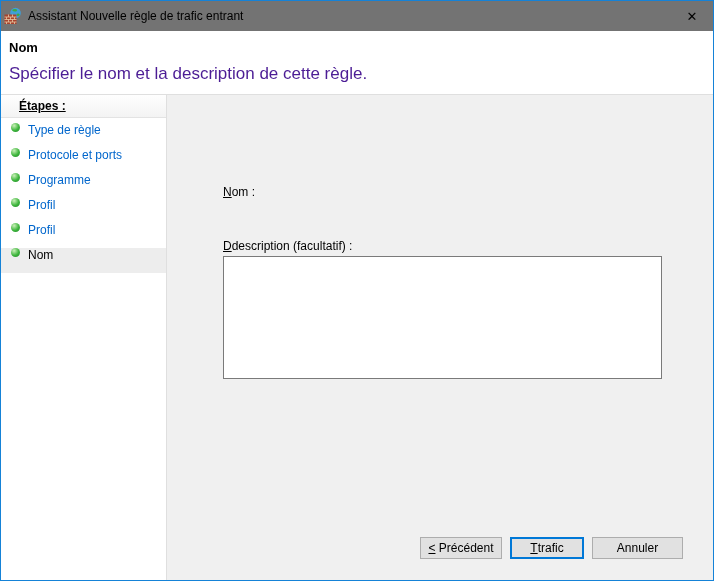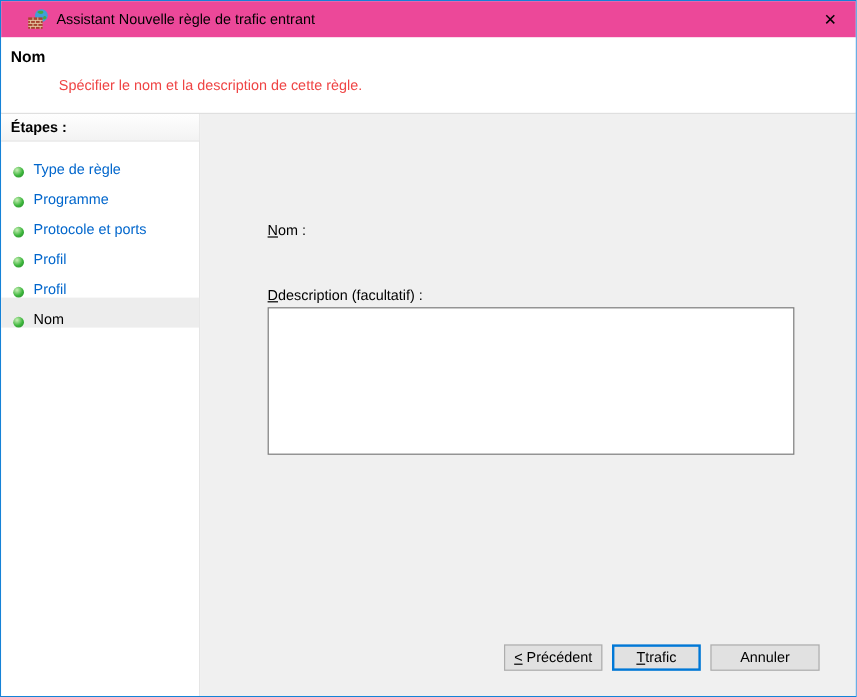--- a/index.html
+++ b/index.html
@@ -16,64 +16,65 @@
     width: 714px;
     height: 581px;
     background: #ffffff;
     border: 1px solid var(--window-border, #1582d7);
   }
   
   .titlebar {
     height: 30px;
     display: flex;
     align-items: center;
-    padding-left: 22px;
+    padding-left: 3px;
     position: relative;
-    background: #ec4899;
+    background: #737373;
   }
   .app-icon { width: 18px; height: 18px; flex: 0 0 auto; }
   .window-title { margin-left: 6px; font-size: 12px; color: #000; }
   .close-button {
     position: absolute;
     right: 4px; top: 0;
     width: 34px; height: 30px;
     display: flex; align-items: center; justify-content: center;
     cursor: default;
     background: transparent;
     border: none;
   }
   .close-glyph { font-size: 13px; color: #000; font-weight: 400; }
   
   .header { height: 63px; background: #ffffff; padding-left: 8px; }
   .page-title { font-size: 13px; font-weight: bold; padding-top: 9px; }
-  .page-subtitle { font-size: 12px; padding-top: 9px; color: #ef4444; margin-left: 40px; }
+  .page-subtitle { font-size: 17px; padding-top: 9px; color: #4c1d95; }
   
   .body {
     display: flex;
     height: 486px;
     border-top: 1px solid #dfdfdf;
   }
   .sidebar {
     width: 166px;
     background: #ffffff;
     border-right: 1px solid #dfdfdf;
   }
   .steps-heading {
     height: 23px;
     line-height: 22px;
-    padding-left: 8px;
+    padding-left: 18px;
     font-weight: bold;
     background: linear-gradient(#fefefe, #f3f3f3);
     border-bottom: 1px solid #e3e3e3;
+    text-decoration: underline;
   }
   .step-list { margin-top: 5px; }
   .step-item {
     height: 25px;
     display: flex;
-    align-items: flex-end;
+    align-items: flex-start;
     padding-left: 10px;
     color: var(--step-link, #0066cc);
   }
   .step-item.active {
     color: #000;
     background: var(--active-step-bg, #ededed);
   }
   .step-bullet {
     width: 9px; height: 9px;
     border-radius: 50%;
@@ -189,25 +190,25 @@
 
     <div class="sidebar">
       <div class="steps-heading">Étapes :</div>
       <div class="step-list">
         <div class="step-item">
           <span class="step-bullet"></span>
           <span>Type de règle</span>
         </div>
         <div class="step-item">
           <span class="step-bullet"></span>
+          <span>Protocole et ports</span>
+        </div>
+        <div class="step-item">
+          <span class="step-bullet"></span>
           <span>Programme</span>
-        </div>
-        <div class="step-item">
-          <span class="step-bullet"></span>
-          <span>Protocole et ports</span>
         </div>
         <div class="step-item">
           <span class="step-bullet"></span>
           <span>Profil</span>
         </div>
         <div class="step-item">
           <span class="step-bullet"></span>
           <span>Profil</span>
         </div>
         <div class="step-item active">

